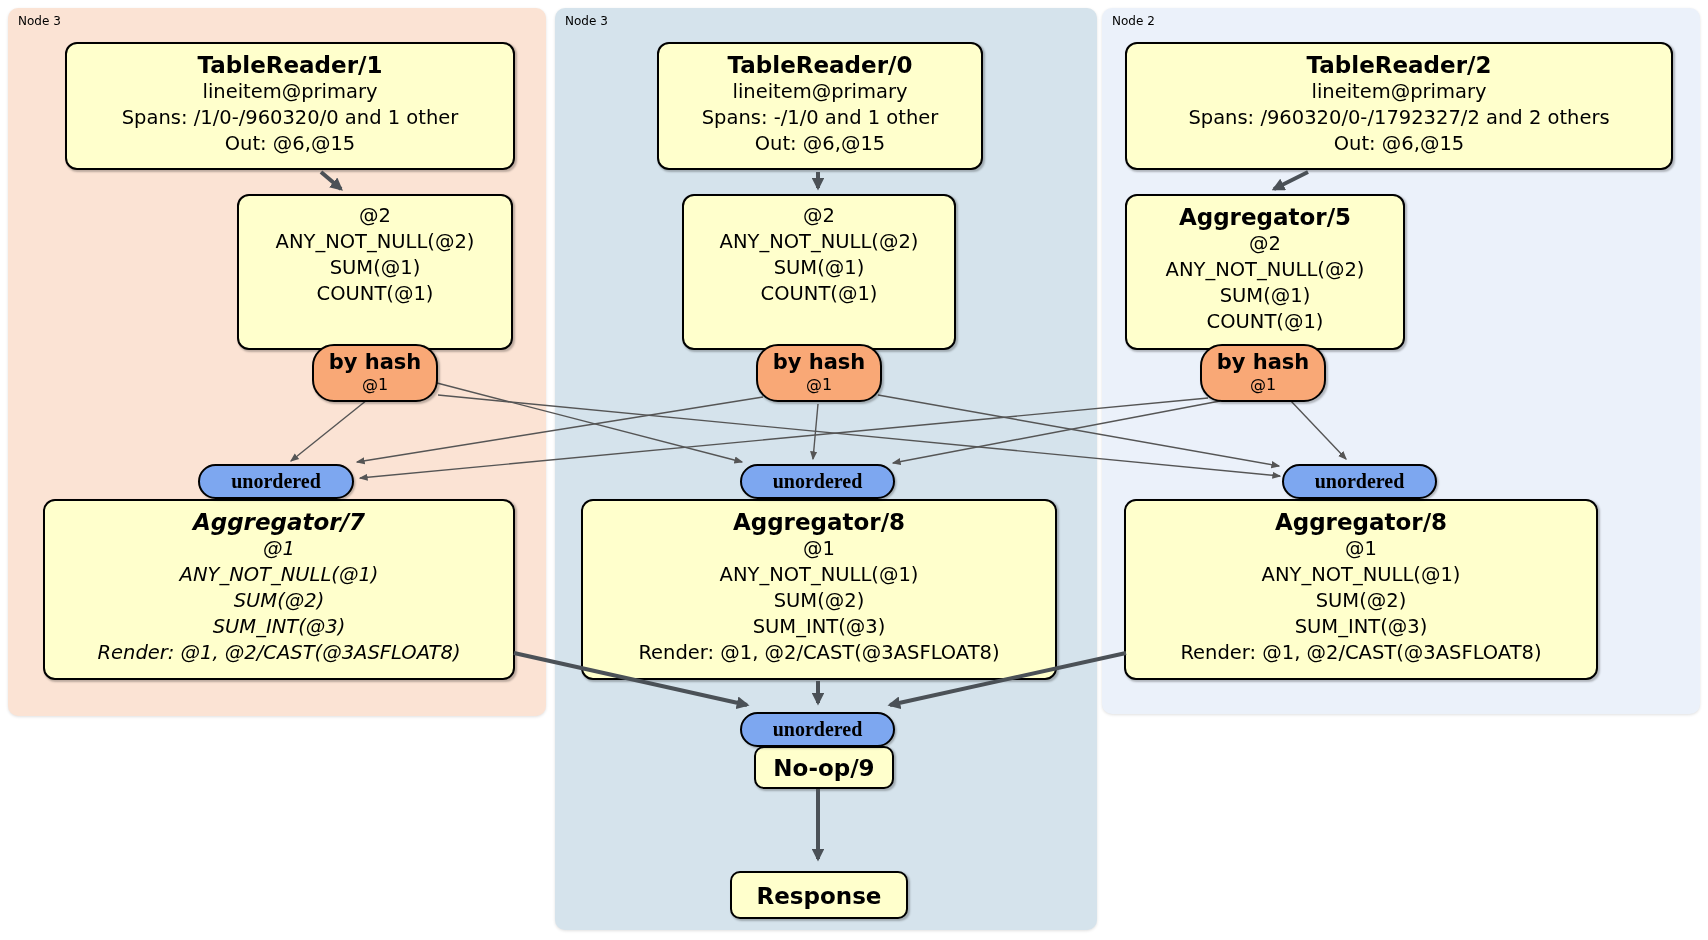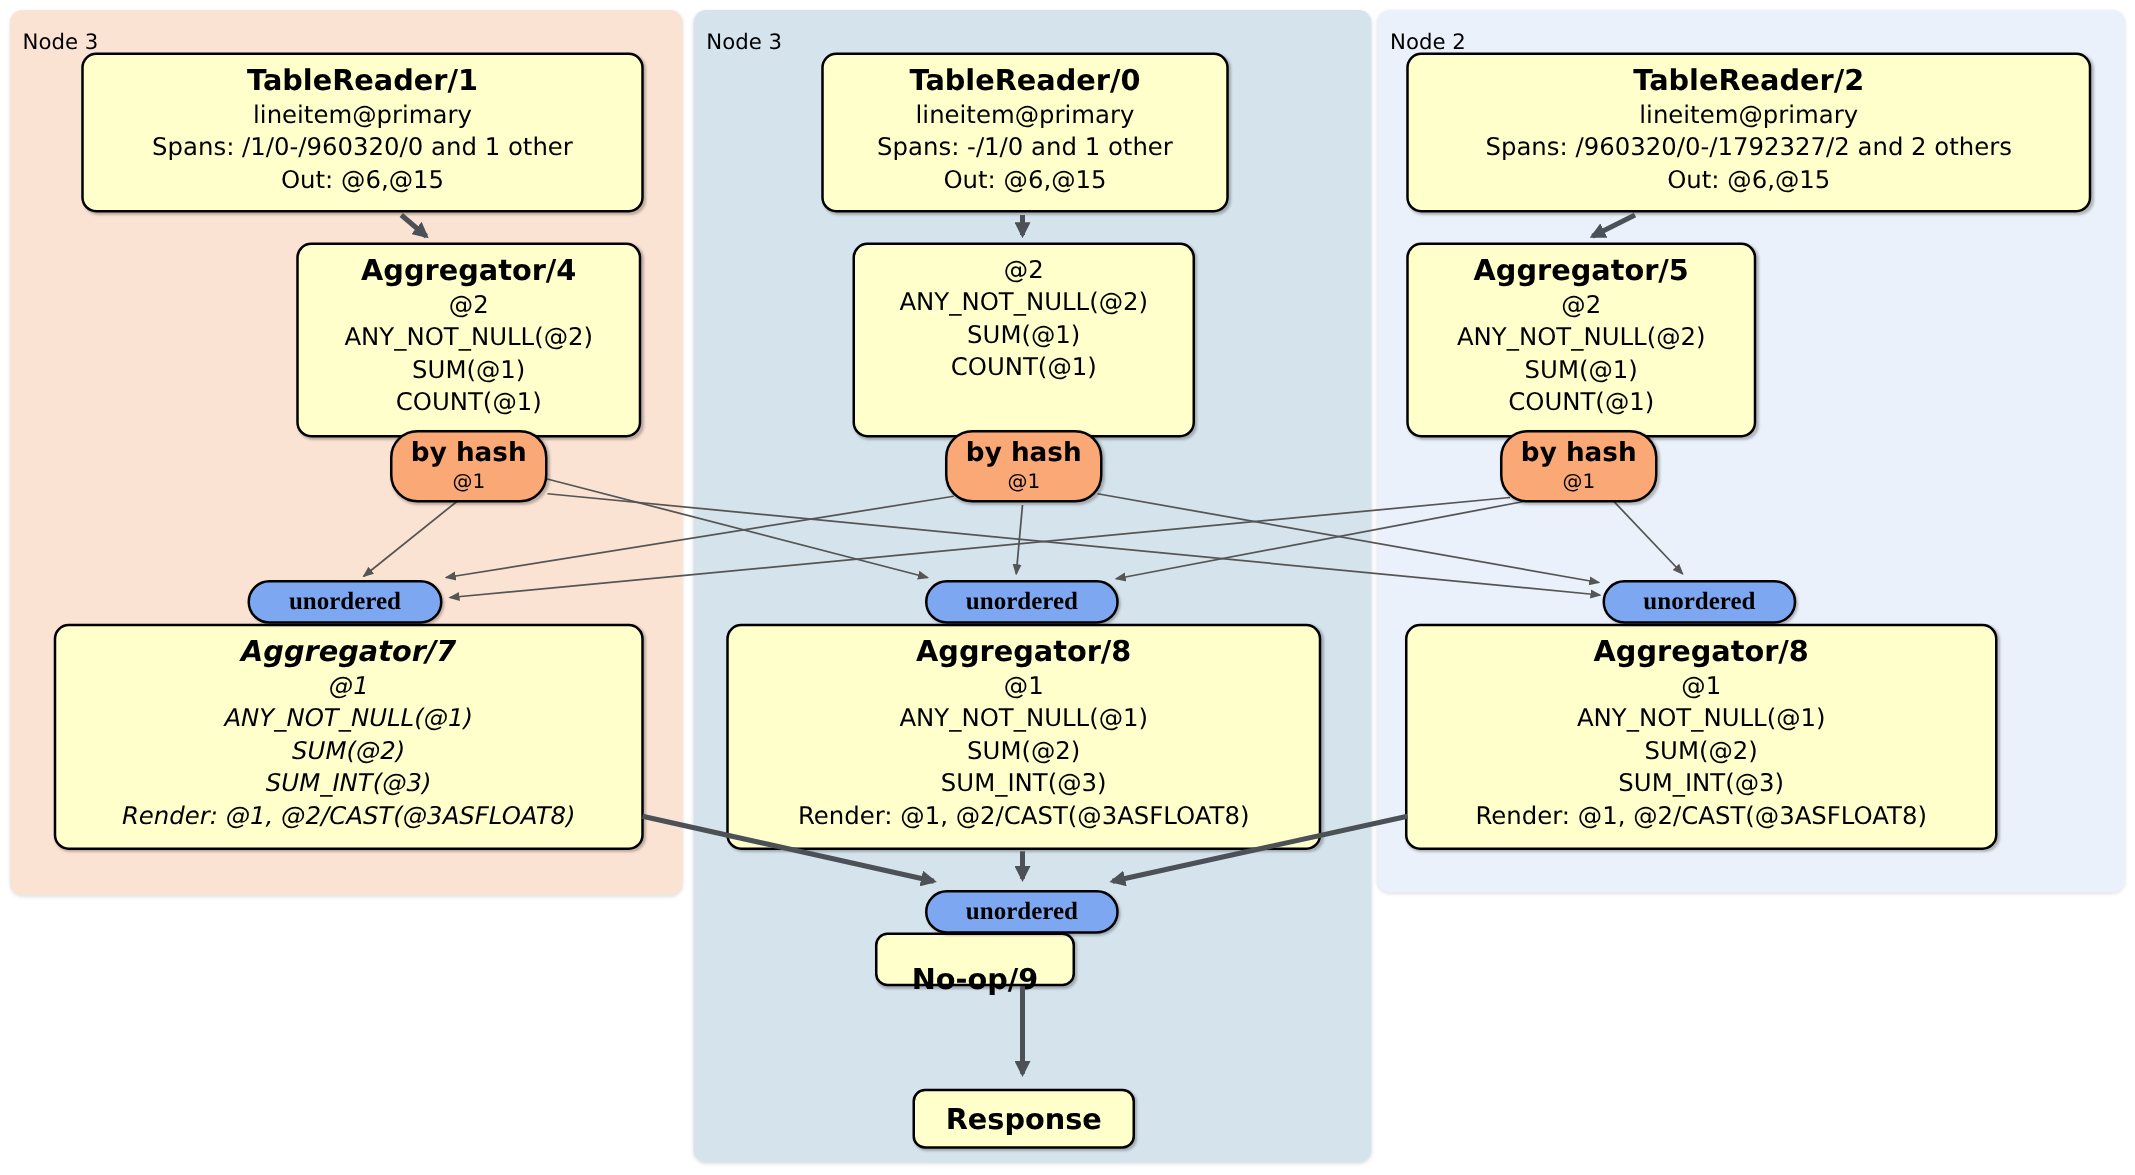--- a/index.html
+++ b/index.html
@@ -5,22 +5,22 @@
   html,body { margin:0; padding:0; background:#ffffff; }
   .canvas {
     position:relative; width:1708px; height:940px; overflow:hidden;
     font-family:"DejaVu Sans", sans-serif; background:#ffffff;
   }
   .region {
     position:absolute; border-radius:10px;
     box-shadow:0 1px 3px rgba(0,0,0,0.12);
   }
   .rlabel {
-    position:absolute; top:16px; left:10px;
-    font-size:17px; color:#000;
+    position:absolute; top:6px; left:10px;
+    font-size:12px; color:#000;
   }
   .edges { position:absolute; left:0; top:0; z-index:3; }
   .opbox {
     position:absolute; z-index:2; box-sizing:border-box;
     background:#ffffcc; border:2px solid #000; border-radius:12px;
     text-align:center; padding-top:7px;
     box-shadow:1.5px 1.5px 2px rgba(0,0,0,0.25);
   }
   .opbox .title { font-weight:bold; font-size:23px; line-height:28px; color:#000; }
   .opbox .ln   { font-size:19.5px; line-height:26px; color:#000; white-space:nowrap; }
@@ -68,21 +68,20 @@
     <div class="ln">Out: @6,@15</div>
   </div>
   <div class="opbox" style="left:1125px; top:42px; width:548px; height:128px;">
     <div class="title">TableReader/2</div>
     <div class="ln">lineitem@primary</div>
     <div class="ln">Spans: /960320/0-/1792327/2 and 2 others</div>
     <div class="ln">Out: @6,@15</div>
   </div>
 
   <div class="opbox" style="left:237px; top:194px; width:276px; height:156px;">
-    <div class="title">Aggregator/4</div>
     <div class="ln">@2</div>
     <div class="ln">ANY_NOT_NULL(@2)</div>
     <div class="ln">SUM(@1)</div>
     <div class="ln">COUNT(@1)</div>
   </div>
   <div class="opbox" style="left:682px; top:194px; width:274px; height:156px;">
     <div class="ln">@2</div>
     <div class="ln">ANY_NOT_NULL(@2)</div>
     <div class="ln">SUM(@1)</div>
     <div class="ln">COUNT(@1)</div>
@@ -139,21 +138,21 @@
     <div class="ln">@1</div>
     <div class="ln">ANY_NOT_NULL(@1)</div>
     <div class="ln">SUM(@2)</div>
     <div class="ln">SUM_INT(@3)</div>
     <div class="ln">Render: @1, @2/CAST(@3ASFLOAT8)</div>
   </div>
 
   <div class="pill pill-uno" style="left:740px; top:712px; width:155px; height:35px;">
     <span>unordered</span>
   </div>
-  <div class="opbox" style="left:700px; top:746px; width:160px; height:43px; padding-top:18px; border-radius:10px;">
+  <div class="opbox" style="left:754px; top:746px; width:140px; height:43px; padding-top:2px; border-radius:10px;">
     <div class="title bigtitle" style="line-height:37px;">No-op/9</div>
   </div>
   <div class="opbox" style="left:730px; top:871px; width:178px; height:48px; padding-top:3px; border-radius:10px;">
     <div class="title bigtitle" style="line-height:40px;">Response</div>
   </div>
 
   <svg class="edges" width="1708" height="940" viewBox="0 0 1708 940">
     <defs>
       <marker id="athick" viewBox="0 0 10 10" refX="8" refY="5" markerWidth="3.2" markerHeight="3.2" orient="auto">
         <path d="M0,0 L10,5 L0,10 z" fill="#4b5157"></path>

